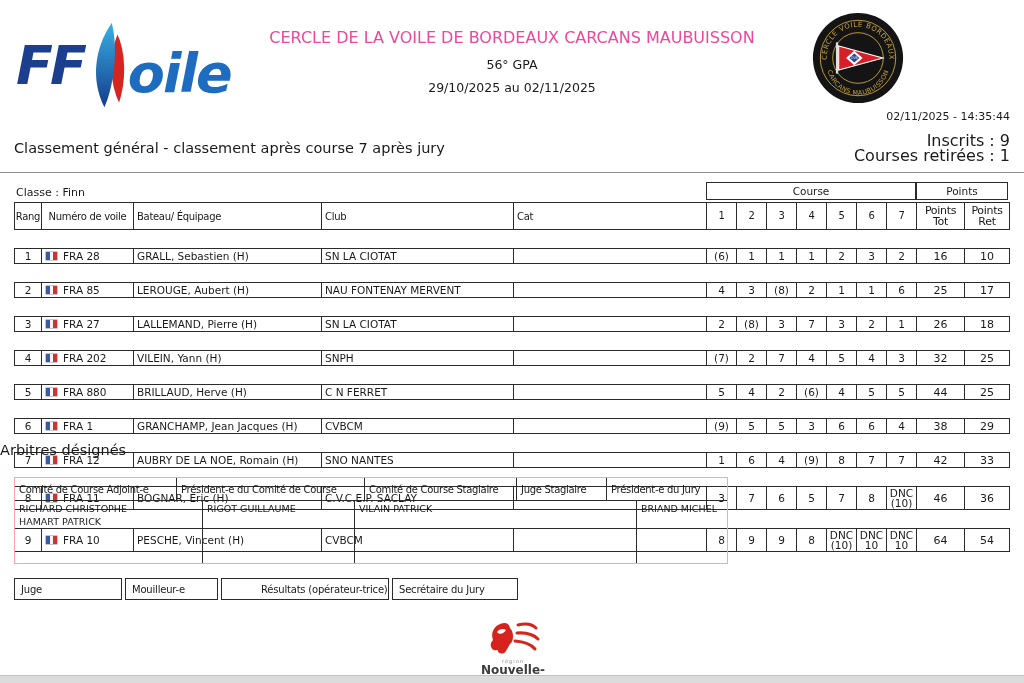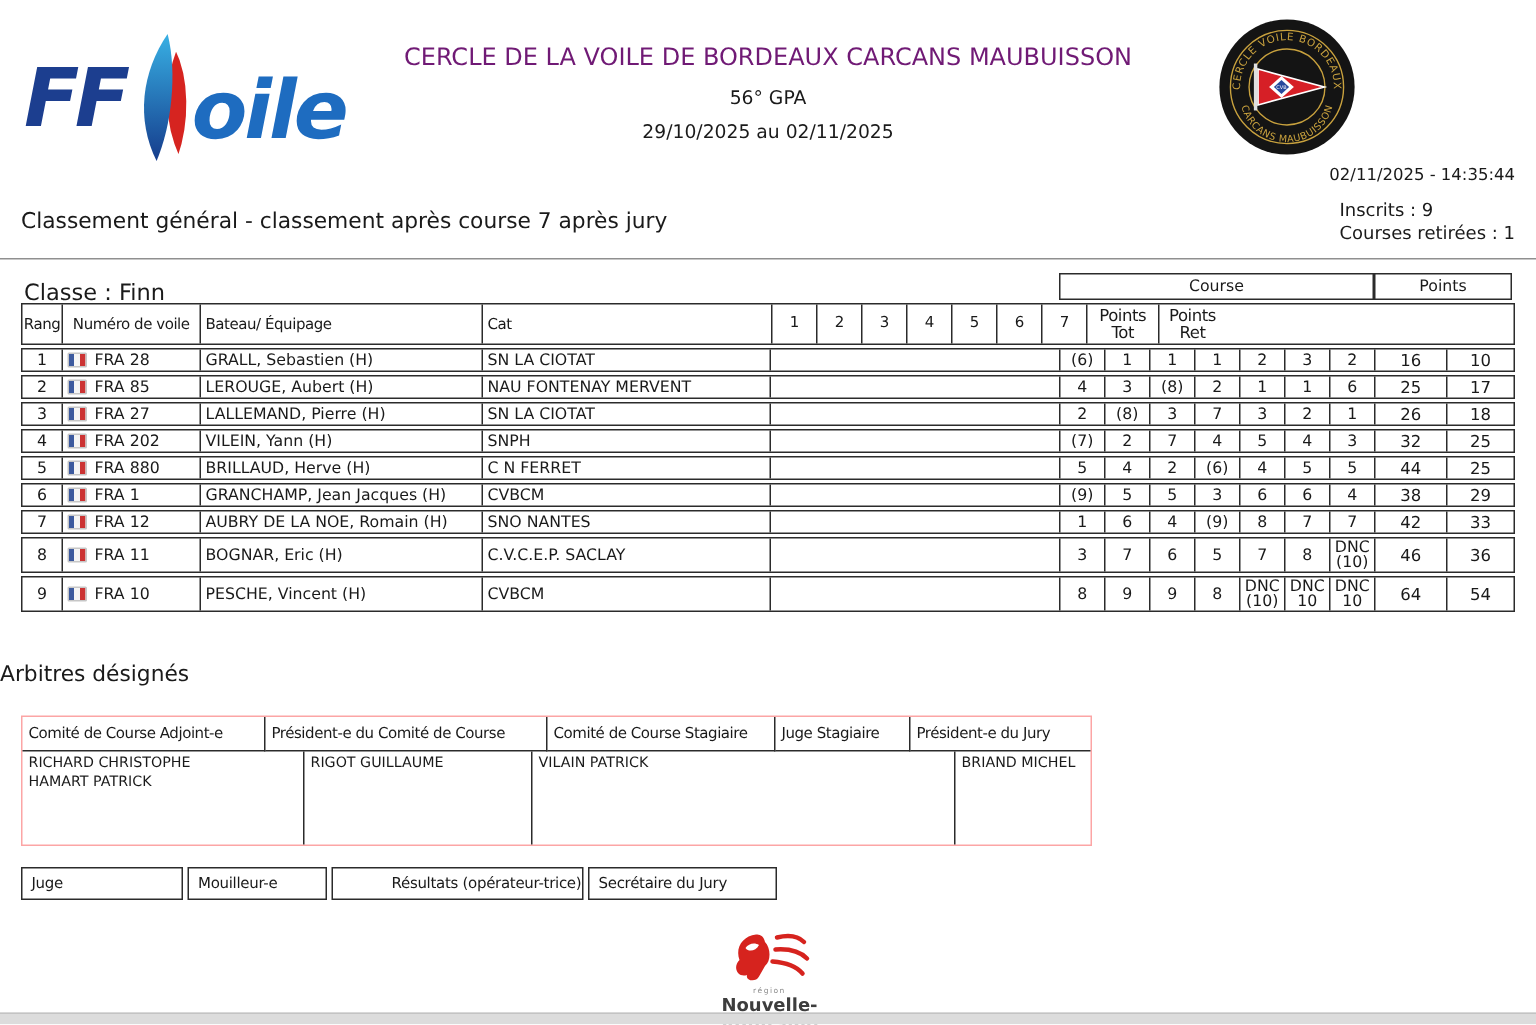--- a/index.html
+++ b/index.html
@@ -7,44 +7,44 @@
   body { font-family:"DejaVu Sans","Liberation Sans",sans-serif; color:#1a1a1a; }
   #page { position:relative; width:1024px; height:683px; background:#fff; overflow:hidden; }
 
   
   .ffvoile { position:absolute; left:16px; top:22px; display:flex; align-items:center; }
   .ffvoile .ff { font-size:54px; font-weight:900; font-style:italic; color:#1c3e8f; letter-spacing:-3px; }
   .ffvoile svg.sail { margin:0 -4px 0 2px; }
   .ffvoile .oile { font-size:54px; font-weight:800; font-style:italic; color:#1e6cc0; letter-spacing:-2px;margin-top:17px; }
 
   .header-center { position:absolute; left:212px; top:28px; width:600px; text-align:center; }
-  .hc-title { font-size:16px; color:#701a75; }
+  .hc-title { font-size:16px; color:#ec4899; }
   .hc-sub { font-size:12.5px; margin-top:10px; }
   .hc-dates { font-size:12.5px; margin-top:8px; }
 
   .badge { position:absolute; left:812px; top:12px; }
 
   .timestamp { position:absolute; right:14px; top:110px; font-size:11px; }
 
   .rank-heading { position:absolute; left:14px; top:140px; font-size:14.5px; }
-  .stats { position:absolute; right:14px; top:133px; text-align:left; font-size:12px; line-height:15px; }
+  .stats { position:absolute; right:14px; top:133px; text-align:right; font-size:16px; line-height:15px; }
 
   .rule { position:absolute; left:0; right:0; top:172px; border-top:1px solid #8f8f8f; }
 
   
   .results { position:absolute; left:14px; top:182px; width:996px; }
-  .classe { position:absolute; left:2px; top:4px; font-size:15px;text-align:right; }
+  .classe { position:absolute; left:2px; top:4px; font-size:11px;text-align:right; }
 
   .tgroup-row { display:flex; height:18px; margin-bottom:2px; }
   .gspacer { width:692px; }
   .gbox { border:1px solid #2b2b2b; display:flex; align-items:center; justify-content:center; font-size:10.5px; }
   .gbox.course { width:210px; }
   .gbox.points { width:92px; }
 
-  .thead-row, .trow { display:flex; border:1px solid #2b2b2b; margin-bottom:2px; background:#fff; }
+  .thead-row, .trow { display:flex; border:1px solid #2b2b2b; margin-bottom:18px; background:#fff; }
   .thead-row { height:28px; }
   .trow { height:16px; }
   .trow.tall { height:24px; }
 
   .c { border-right:1px solid #2b2b2b; display:flex; align-items:center; overflow:hidden;
        font-size:10.5px; padding:0 3px; white-space:pre-line; }
   .c:last-child { border-right:none; }
   .c.center { justify-content:center; padding:0 1px; text-align:center; }
   .hc { font-size:10px; line-height:11px; letter-spacing:-0.3px; }
   .rang { width:27px; justify-content:center; }
@@ -148,20 +148,21 @@
     <div class="tgroup-row">
       <div class="gspacer"></div>
       <div class="gbox course">Course</div>
       <div class="gbox points">Points</div>
     </div>
 
     <div class="thead-row">
       <div class="c rang hc center">Rang</div>
       <div class="c voile hc center">Numéro de voile</div>
       <div class="c equip hc">Bateau/ Équipage</div>
+      <div class="c club hc">Club</div>
       <div class="c cat hc">Cat</div>
       <div class="c race hc center">1</div>
       <div class="c race hc center">2</div>
       <div class="c race hc center">3</div>
       <div class="c race hc center">4</div>
       <div class="c race hc center">5</div>
       <div class="c race hc center">6</div>
       <div class="c race hc center">7</div>
       <div class="c ptot hc center">Points Tot</div>
       <div class="c pret hc center">Points Ret</div>

